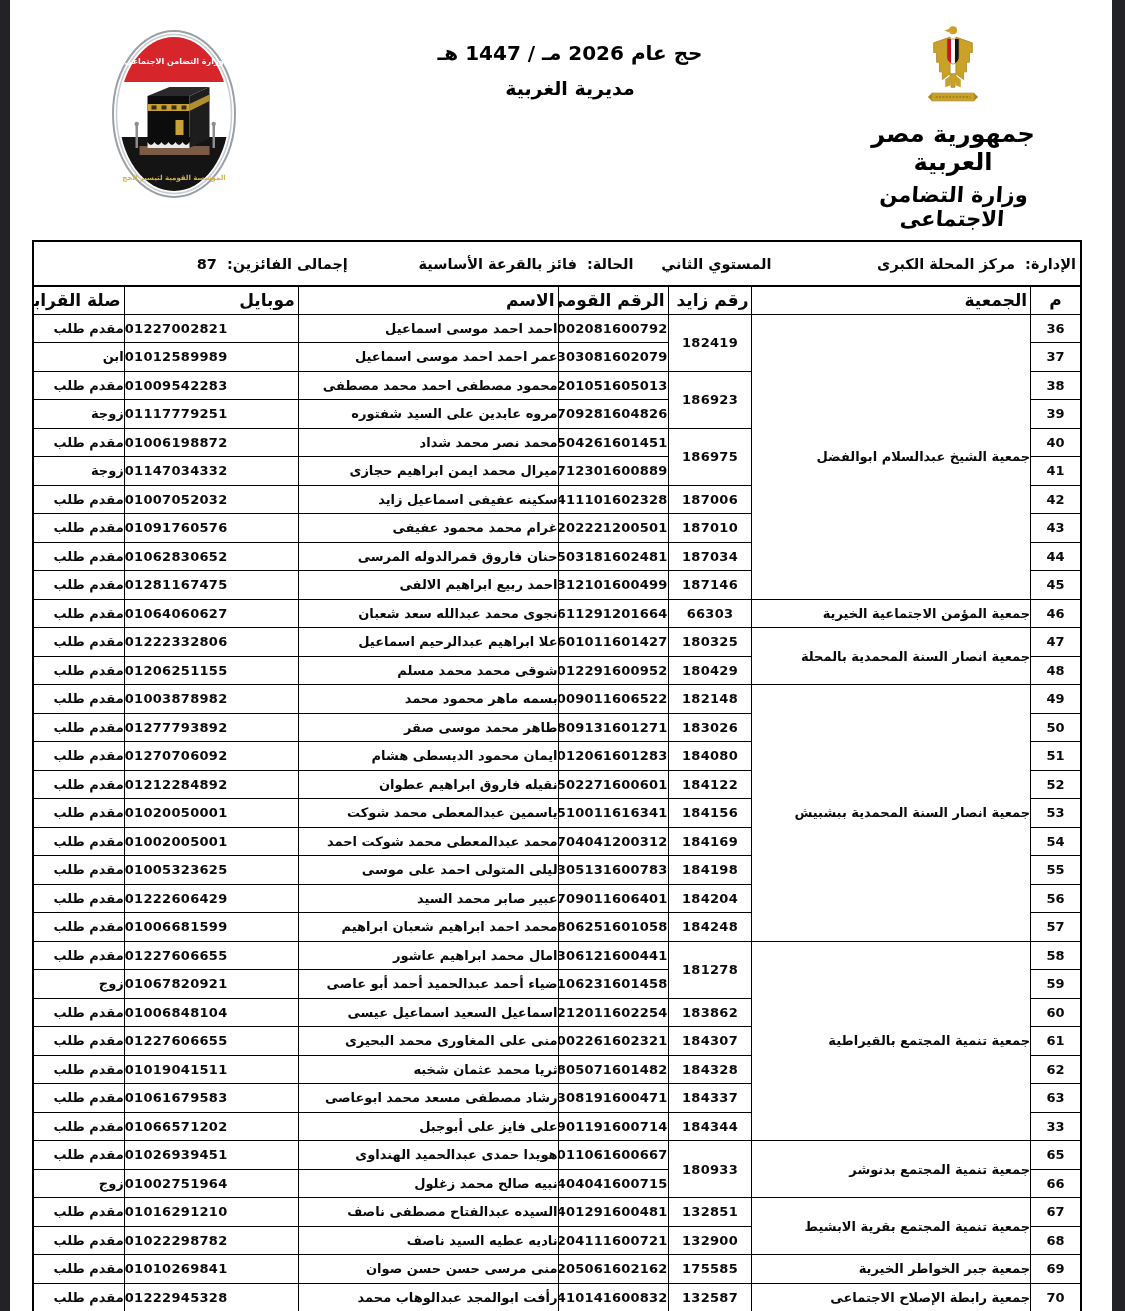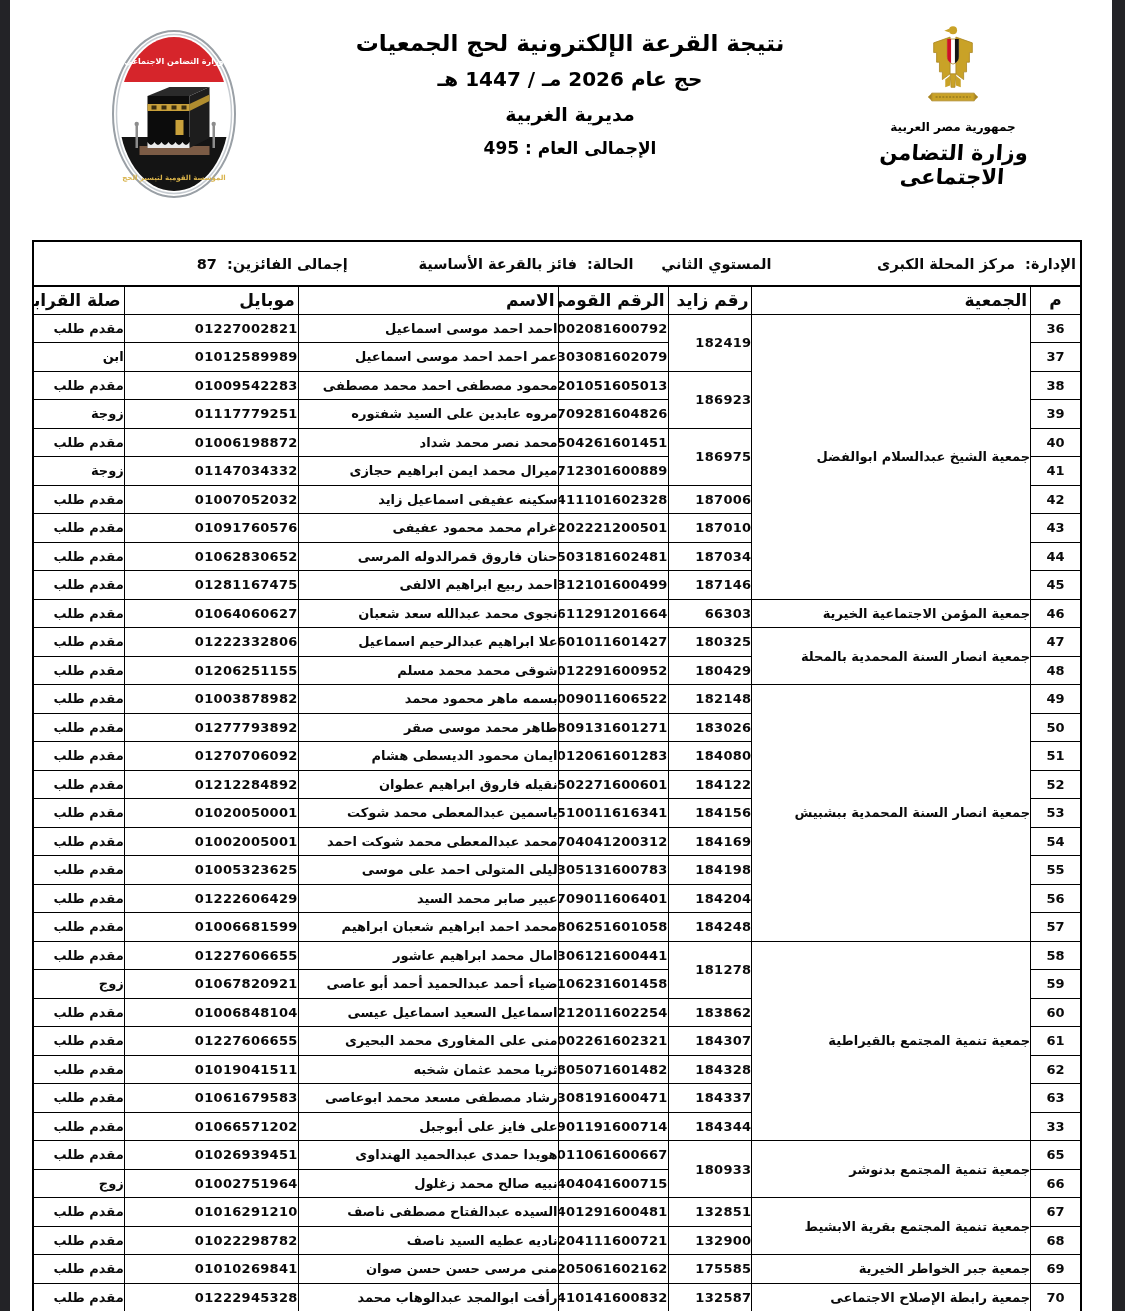--- a/index.html
+++ b/index.html
@@ -12,21 +12,21 @@
   
   .hdr { position:relative; height:240px; }
   .badge { position:absolute; left:98px; top:30px; width:132px; height:168px; }
   .titles { position:absolute; left:50%; top:30px; transform:translateX(-50%); margin-left:9px; text-align:center; direction:rtl; white-space:nowrap; }
   .t1 { font-size:23px; font-weight:900; letter-spacing:-0.5px; }
   .t2 { font-size:20px; font-weight:700; margin-top:11px; }
   .t3 { font-size:19px; font-weight:900; margin-top:12px; }
   .t4 { font-size:17px; font-weight:900; margin-top:13px; }
   .emblem-block { position:absolute; right:44px; top:22px; width:230px; text-align:center; direction:rtl; }
   .eagle { width:58px; height:92px; }
-  .republic { font-size:12px; font-weight:900; margin-top:2px; letter-spacing:-0.5px; }
+  .republic { font-size:24px; font-weight:900; margin-top:2px; letter-spacing:-0.5px; }
   .ministry { font-size:21px; font-weight:900; margin-top:7px; letter-spacing:-1px; transform:skewX(-4deg); }
   
   .tbl-wrap { margin:0 30px 0 22px; }
   table.results { width:1050px; border-collapse:collapse; table-layout:fixed; direction:rtl; }
   table.results td, table.results th {
     border:1.5px solid #000; overflow:hidden; white-space:nowrap;
     font-weight:700; color:#0a0a0a; vertical-align:middle;
   }
   table.results { border:2px solid #000; }
   tr.inforow td { height:43px; border-bottom:2px solid #000; position:relative; }
@@ -35,24 +35,24 @@
   .inf-admin { right:4px; }
   .inf-level { right:29.5%; }
   .inf-status { right:42.7%; }
   .inf-total { right:70%; }
   tr.headrow th { height:28px; font-size:17px; text-align:right; padding:0 3px 0 0; }
   tr.headrow th.c-num { text-align:center; padding:0; }
   tr.datarow { height:28.5px; }
   tr.datarow td { font-size:13px; padding:0; }
   td.c-num { text-align:center; font-size:13.5px; }
   td.c-assoc { text-align:right; padding-right:2px; font-size:12.5px; }
-  td.c-req { text-align:right; letter-spacing:0.3px; }
+  td.c-req { text-align:center; letter-spacing:0.3px; }
   td.c-nid { text-align:center; letter-spacing:0.2px; }
   td.c-name { text-align:right; padding-right:3px; font-size:12.5px; }
-  td.c-mob { text-align:right; padding-right:2px; letter-spacing:0.3px; }
+  td.c-mob { text-align:left; padding-right:2px; letter-spacing:0.3px; }
   td.c-rel { text-align:right; padding-right:2px; font-size:12.5px; }
 </style>
 </head>
 <body>
 
 <div class="page">
 
   <div class="hdr">
 
     <svg class="badge" viewBox="0 0 125 168" aria-hidden="true">
@@ -86,24 +86,22 @@
         <rect x="24" y="96" width="2.5" height="22" fill="#8c8c8c"></rect>
         <circle cx="25.2" cy="94" r="2.2" fill="#8c8c8c"></circle>
         <rect x="101" y="96" width="2.5" height="22" fill="#8c8c8c"></rect>
         <circle cx="102.2" cy="94" r="2.2" fill="#8c8c8c"></circle>
       </g>
       <text x="62.5" y="34" text-anchor="middle" font-size="8" font-weight="700" fill="#ffffff" id="badge-top-text">وزارة التضامن الاجتماعي</text>
       <text x="62.5" y="150" text-anchor="middle" font-size="7" font-weight="700" fill="#d8b24a" id="badge-bottom-text">المؤسسة القومية لتيسير الحج</text>
     </svg>
 
     <div class="titles">
-      <div class="t1">نتيجة القرعة الإلكترونية لحج الجمعيات</div>
       <div class="t2">حج عام 2026 مـ / 1447 هـ</div>
       <div class="t3">مديرية الغربية</div>
-      <div class="t4">الإجمالى العام : 495</div>
     </div>
 
     <div class="emblem-block">
       <svg class="eagle" viewBox="0 0 60 92" aria-hidden="true">
 
         <circle cx="30" cy="7" r="4.2" fill="#c9a227"></circle>
         <polygon points="26,5.5 21,7.5 26,9" fill="#c9a227"></polygon>
 
         <path d="M27 14 L10 20 L10 30 L13 30 L13 40 L16 40 L16 50 L19 50 L19 58 L27 52 Z" fill="#c9a227" stroke="#a9841f" stroke-width="0.8"></path>
         <path d="M33 14 L50 20 L50 30 L47 30 L47 40 L44 40 L44 50 L41 50 L41 58 L33 52 Z" fill="#c9a227" stroke="#a9841f" stroke-width="0.8"></path>

